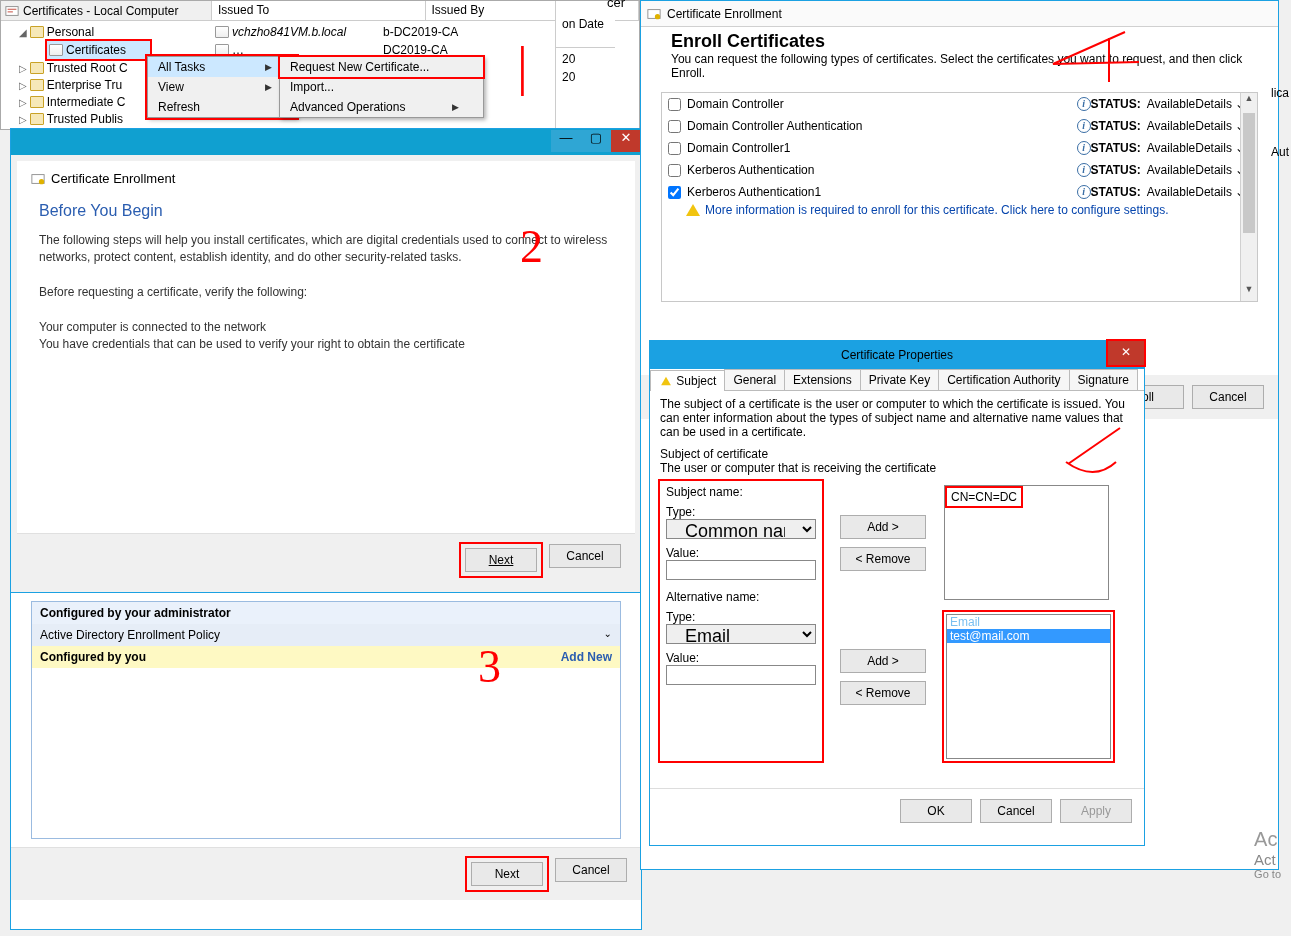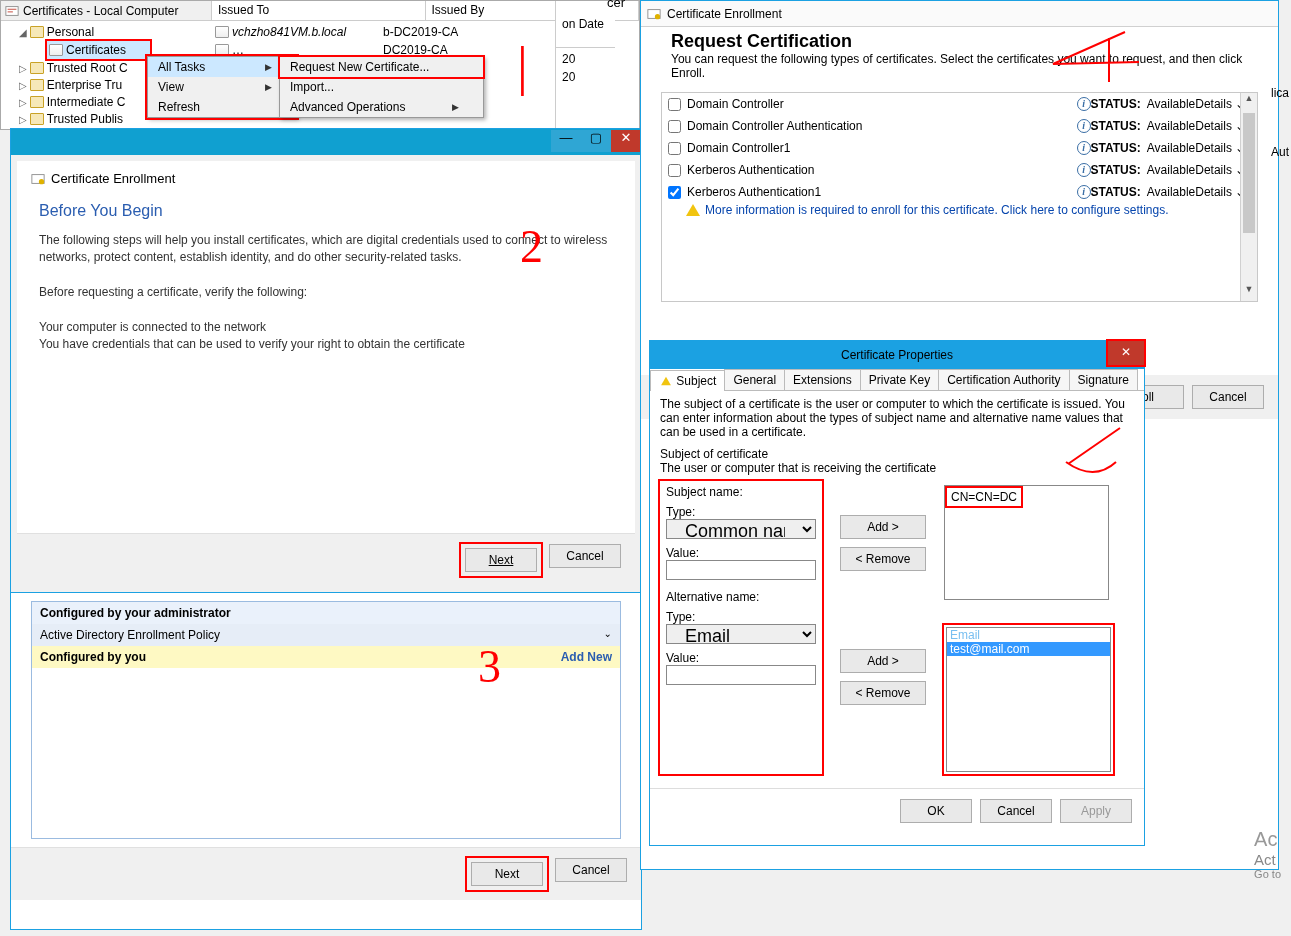--- a/index.html
+++ b/index.html
@@ -265,21 +265,21 @@
 
 <div class="wiz4">
   <div class="titlebar2">
     <svg class="icon-sm" viewBox="0 0 16 16">
         <rect x="1" y="3" width="14" height="10" fill="#fff" stroke="#888"></rect>
         <circle cx="12" cy="11" r="3" fill="#e0b200"></circle>
       </svg>
     <span style="margin-left:6px;">Certificate Enrollment</span>
   </div>
   <div style="background:#fff; height:calc(100% - 26px); padding-top:4px; position:relative;">
-    <h2 class="step" style="margin-left:30px;">Request Certification</h2>
+    <h2 class="step" style="margin-left:30px;">Enroll Certificates</h2>
     <div style="padding:0 30px 12px;">You can request the following types of certificates. Select the certificates you want to request, and then click Enroll.</div>
 
     <div class="certlist">
       <div id="tmpl-rows">
           <div class="tmplrow">
             <input type="checkbox" style="">
             <span>Domain Controller</span>
             <span style="flex:1"></span>
             <span class="info-ico">i</span>
             <span class="status">STATUS:</span>
@@ -393,21 +393,21 @@
       </div>
 
       <div style="display:flex; flex-direction:column; gap:8px; padding-top:34px;">
         <button class="std" style="width:86px;">Add &gt;</button>
         <button class="std" style="width:86px;">&lt; Remove</button>
         <div style="height:62px;"></div>
         <button class="std" style="width:86px;">Add &gt;</button>
         <button class="std" style="width:86px;">&lt; Remove</button>
       </div>
 
-      <div style="display:flex; flex-direction:column; gap:25px; padding-top:4px;">
+      <div style="display:flex; flex-direction:column; gap:12px; padding-top:4px;">
         <div>
           <div class="col-r-box">
             <div class="red-box" style="padding:2px 4px; display:inline-block; margin:2px;">CN=CN=DC</div>
           </div>
         </div>
         <div class="red-box" style="padding:2px;">
           <div class="col-r-box" style="height:145px;">
             <div style="color:#79bff0; padding:0 3px;">Email</div>
             <div class="hilite" style="padding:0 3px;">test@mail.com</div>
           </div>

